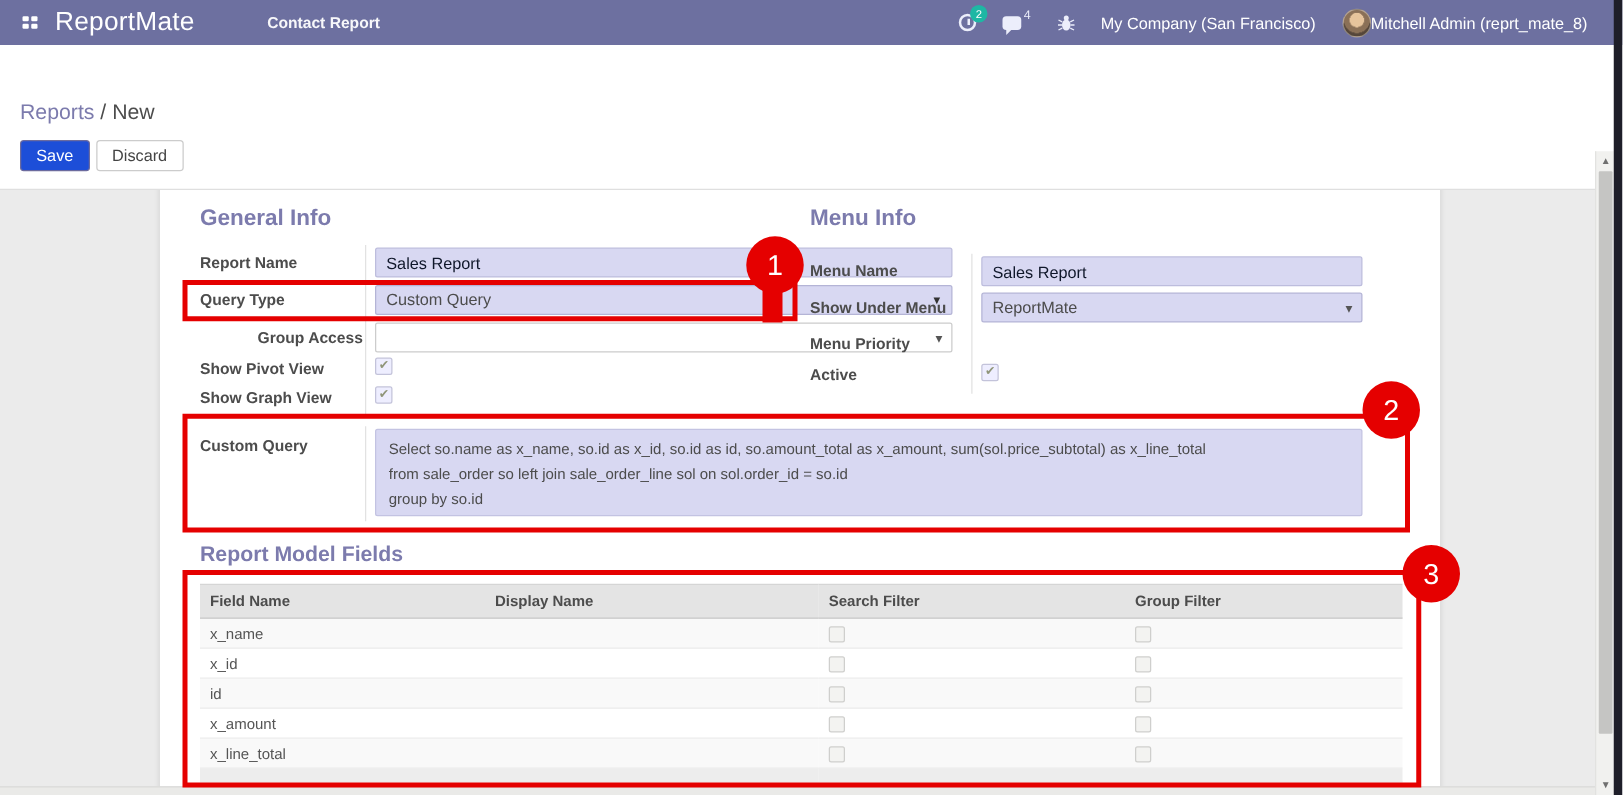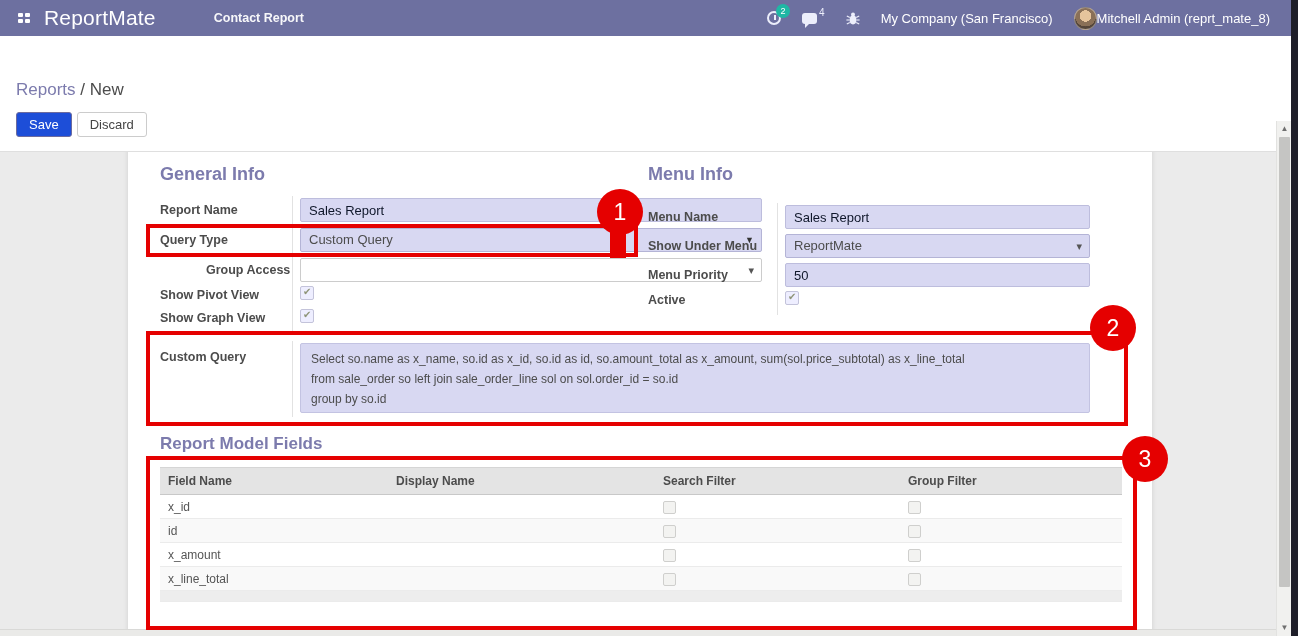--- a/index.html
+++ b/index.html
@@ -185,21 +185,20 @@
       <div class="f-label" style="left:520px; top:82px;">Menu Name</div>
       <input class="f-input" style="left: 657px; top: 77px; width: 305px;" value="Sales Report">
 
       <div class="f-label" style="left:520px; top:111px;">Show Under Menu</div>
       <div class="f-select" style="left:657px; top:106px; width:305px;">
         <span>ReportMate</span>
         <span class="caret-small">▾</span>
       </div>
 
       <div class="f-label" style="left:520px; top:140px;">Menu Priority</div>
-      <input class="f-input" style="left: 657px; top: 135px; width: 305px;" value="50">
 
       <div class="f-label" style="left:520px; top:165px;">Active</div>
       <span class="cb checked" style="left:657px; top:163px;"></span>
 
       <div class="f-label" style="left:32px; top:222px;">Custom Query</div>
       <div class="v-sep" style="left:164px; top:213px; height:76px;"></div>
       <div class="query-box">Select so.name as x_name, so.id as x_id, so.id as id, so.amount_total as x_amount, sum(sol.price_subtotal) as x_line_total
 from sale_order so left join sale_order_line sol on sol.order_id = so.id
 group by so.id</div>
 
@@ -213,20 +212,26 @@
           </colgroup>
         <thead>
           <tr>
             <th>Field Name</th>
             <th>Display Name</th>
             <th>Search Filter</th>
             <th>Group Filter</th>
           </tr>
         </thead>
         <tbody>
+          <tr class="data-row odd">
+            <td>x_name</td>
+            <td></td>
+            <td><span class="tbl-cb"></span></td>
+            <td><span class="tbl-cb"></span></td>
+          </tr>
           <tr class="data-row">
             <td>x_id</td>
             <td></td>
             <td><span class="tbl-cb"></span></td>
             <td><span class="tbl-cb"></span></td>
           </tr>
           <tr class="data-row odd">
             <td>id</td>
             <td></td>
             <td><span class="tbl-cb"></span></td>

